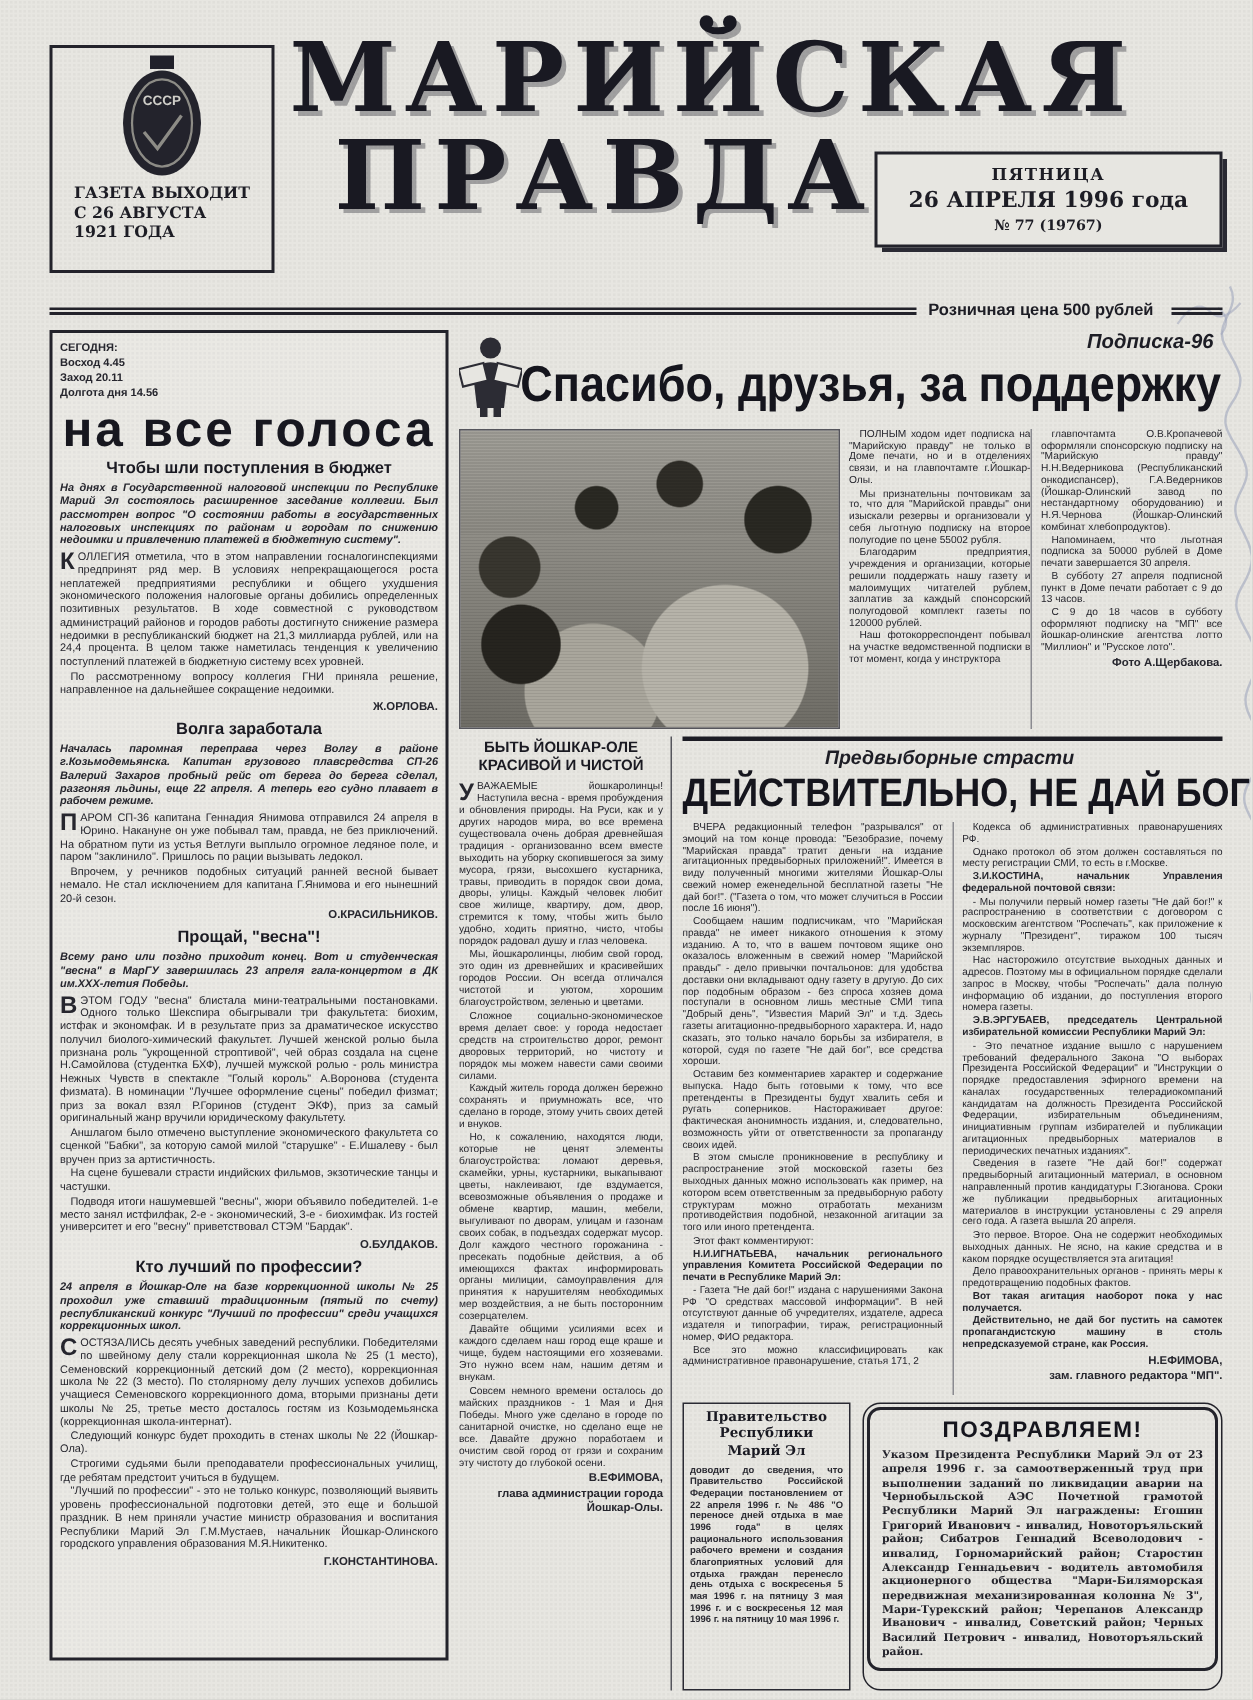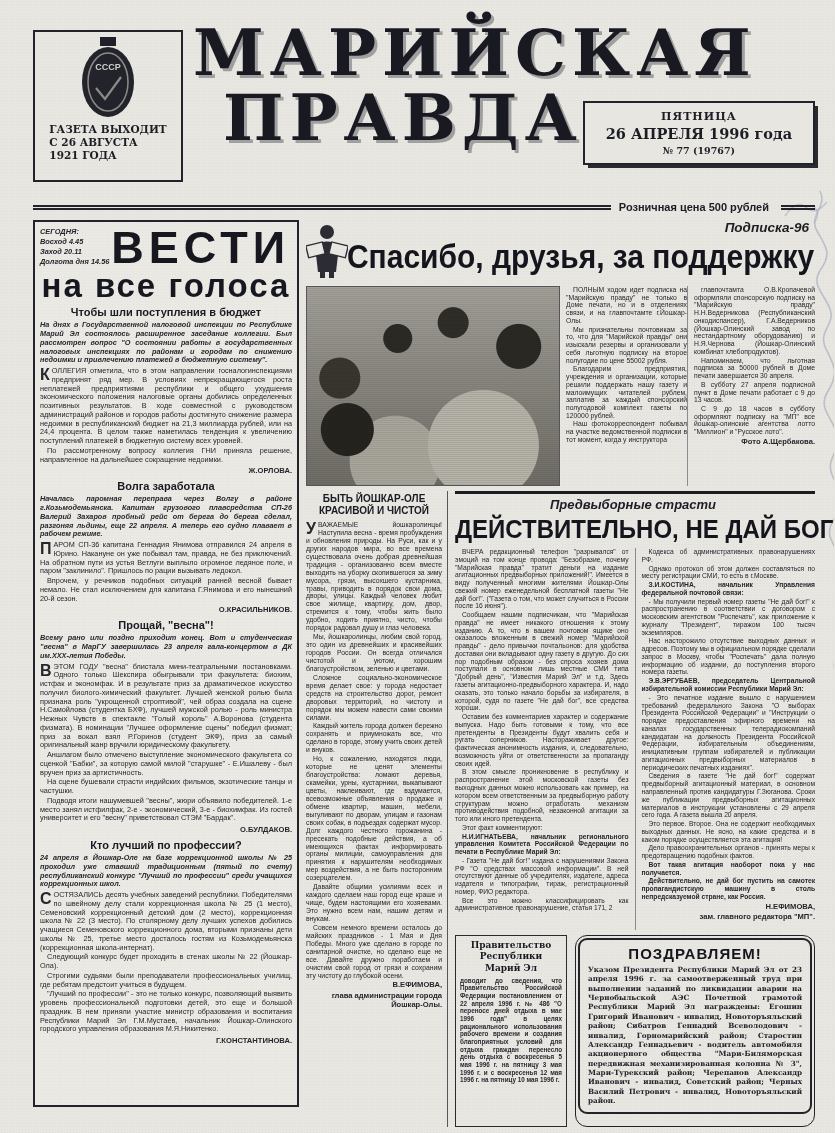--- a/index.html
+++ b/index.html
@@ -30,21 +30,21 @@
   .w34{width:34px;margin-left:6px;}
   .price-label{font-weight:bold;font-size:11px;margin:0 6px 0 8px;color:#1d1d25;}
 
   
   .cols{display:flex;margin-top:4px;align-items:flex-start;}
   .left-box{flex:0 0 252px;border:2px solid #23232b;height:874px;padding:5px 5px 4px;overflow:hidden;background:rgba(255,255,255,.12);}
   .right-area{flex:1;margin-left:7px;min-width:0;}
 
   
   .banner-row{display:flex;align-items:flex-end;}
-  .today{width:96px;font-size:7.4px;font-weight:bold;line-height:1.35;font-style:italic;}
+  .today{width:96px;font-size:7.4px;font-weight:bold;line-height:1.35;}
   .banner1{flex:1;text-align:right;font-size:45px;font-weight:bold;letter-spacing:5px;line-height:.82;color:#17171f;padding-right:2px;}
   .banner2{font-size:33px;font-weight:bold;letter-spacing:2px;line-height:.95;color:#17171f;white-space:nowrap;text-align:center;margin:3px 0 4px;}
   .art-heading{font-size:11px;font-weight:bold;text-align:center;margin:5px 0 3px;color:#1a1a22;}
   .lead{font-style:italic;font-weight:bold;font-size:7.3px;line-height:1.2;text-align:justify;margin:0 0 2px;}
   .body-text{font-size:7.3px;line-height:1.2;text-align:justify;}
   .para{margin:0 0 1px;text-indent:7px;}
   .para.dc{text-indent:0;}
   .para.dc::first-letter{float:left;font-size:16px;line-height:13px;font-weight:bold;padding:1px 2px 0 0;}
   .para.strong{font-weight:bold;}
   .para.sig{text-align:right;font-weight:bold;text-indent:0;margin-top:2px;}
@@ -143,21 +143,20 @@
     <div class="cols">
 
       <aside class="left-box">
         <div class="banner-row">
           <div class="today">
             <div>СЕГОДНЯ:</div>
             <div>Восход 4.45</div>
             <div>Заход 20.11</div>
             <div>Долгота дня 14.56</div>
           </div>
-          <div class="banner1">ВЕСТИ</div>
         </div>
         <div class="banner2">на все голоса</div>
 
         <section>
           <h3 class="art-heading">Чтобы шли поступления в бюджет</h3>
           <p class="lead">На днях в Государственной налоговой инспекции по Республике Марий Эл состоялось расширенное заседание коллегии. Был рассмотрен вопрос "О состоянии работы в государственных налоговых инспекциях по районам и городам по снижению недоимки и привлечению платежей в бюджетную систему".</p>
           <div class="body-text">
               <p class="para dc">КОЛЛЕГИЯ отметила, что в этом направлении госналогинспекциями предпринят ряд мер. В условиях непрекращающегося роста неплатежей предприятиями республики и общего ухудшения экономического положения налоговые органы добились определенных позитивных результатов. В ходе совместной с руководством администраций районов и городов работы достигнуто снижение размера недоимки в республиканский бюджет на 21,3 миллиарда рублей, или на 24,4 процента. В целом также наметилась тенденция к увеличению поступлений платежей в бюджетную систему всех уровней.</p>
               <p class="para">По рассмотренному вопросу коллегия ГНИ приняла решение, направленное на дальнейшее сокращение недоимки.</p>
             </div>

